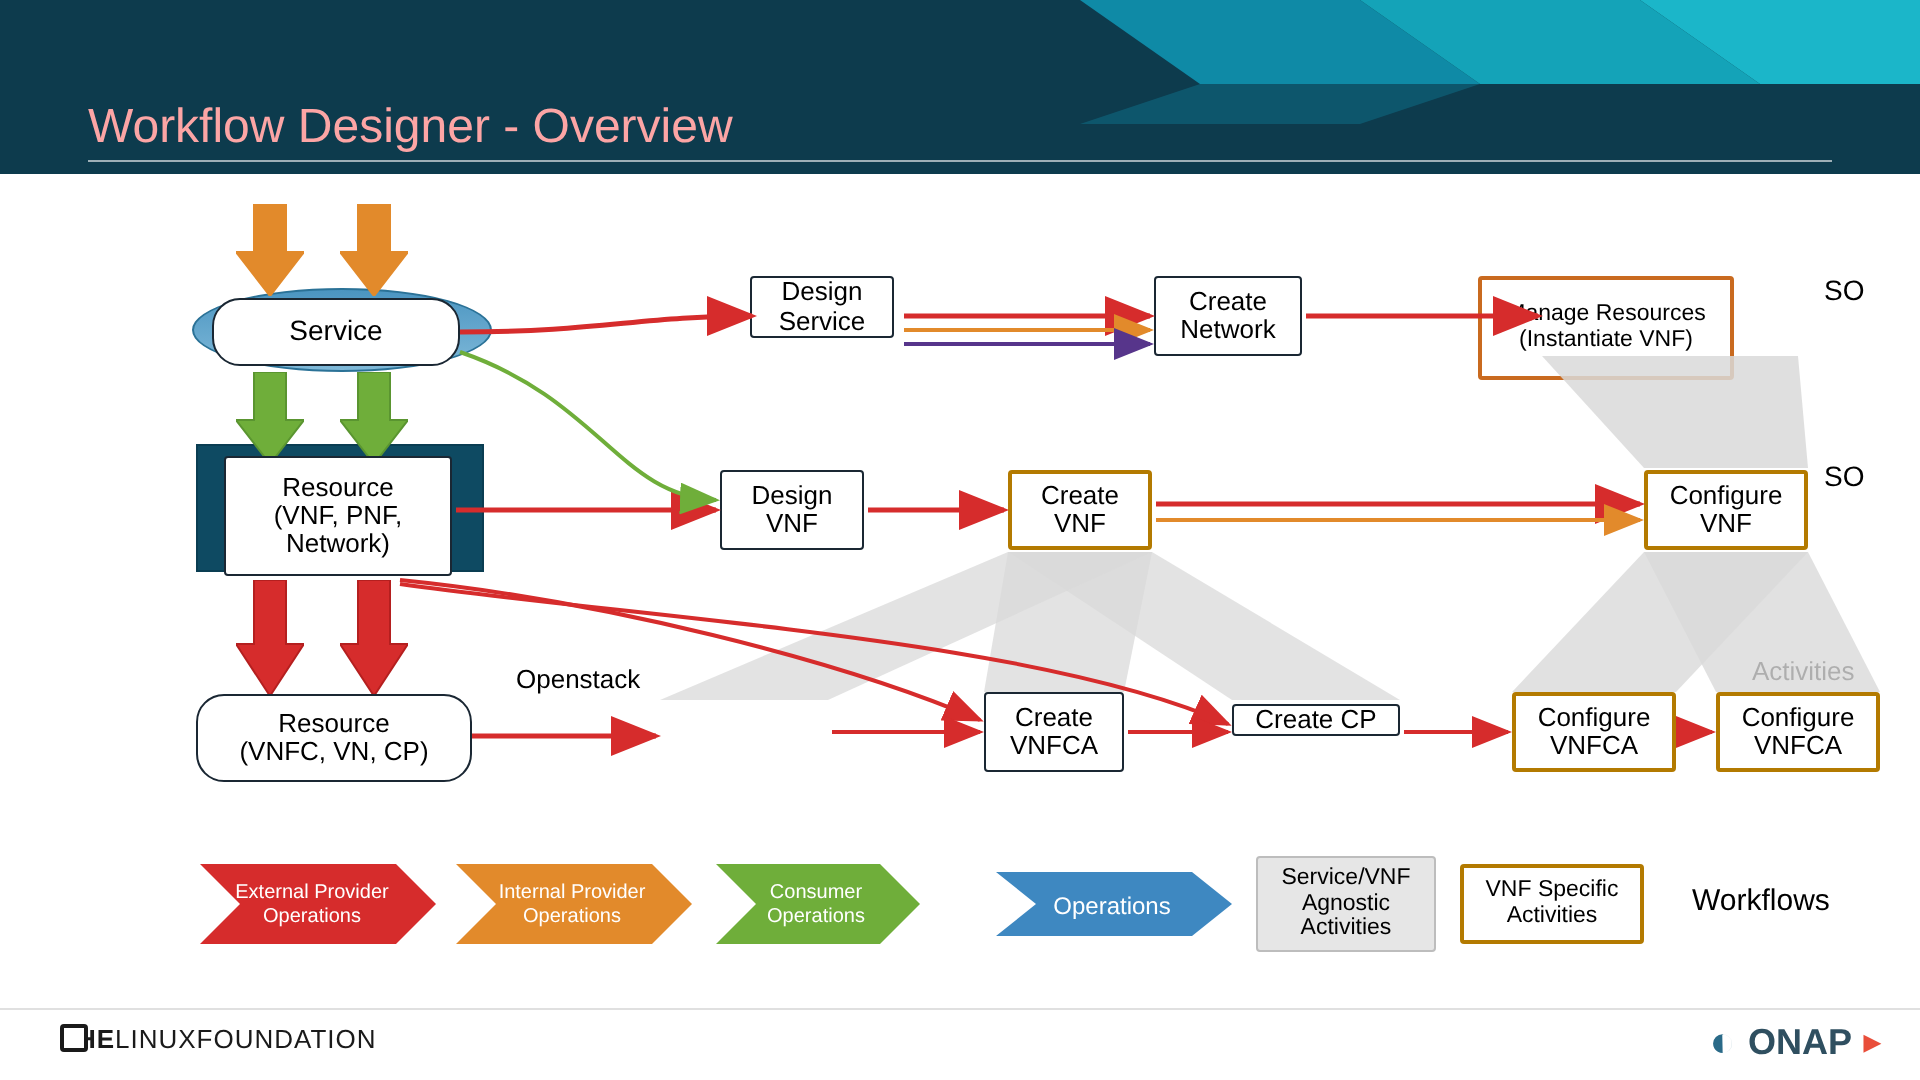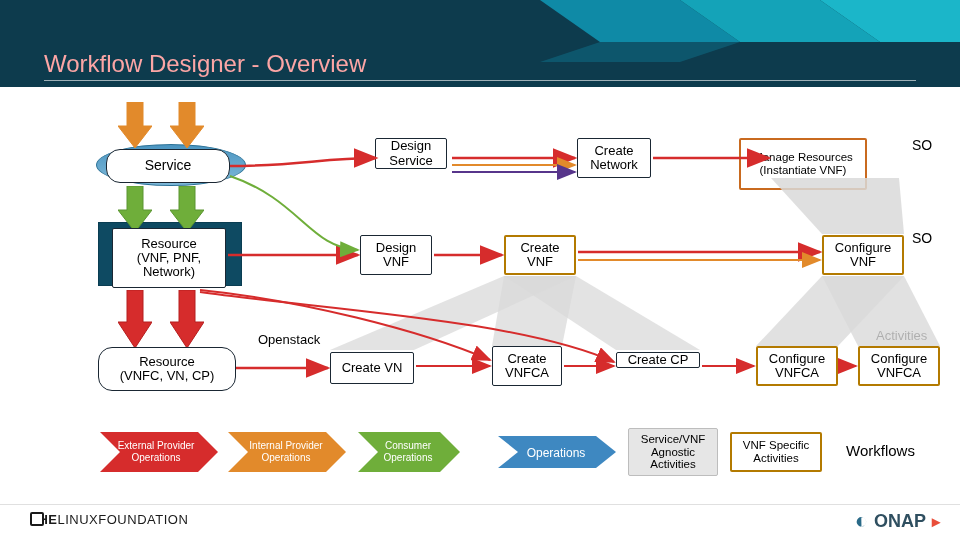--- a/index.html
+++ b/index.html
@@ -120,21 +120,20 @@
 
 <div class="box" style="left:360px; top:235px; width:72px; height:40px; white-space:pre-line;">Design
 VNF</div>
 <div class="box hlyellow" style="left:504px; top:235px; width:72px; height:40px; white-space:pre-line;">Create
 VNF</div>
 <div class="box hlyellow" style="left:822px; top:235px; width:82px; height:40px; white-space:pre-line;">Configure
 VNF</div>
 <div class="lbl" style="left:912px; top:230px;">SO</div>
 
 <div class="lbl" style="left:258px; top:332px; font-size:13px;">Openstack</div>
-<div class="box" style="left:330px; top:352px; width:84px; height:32px;">Create VN</div>
 <div class="box" style="left:492px; top:346px; width:70px; height:40px; white-space:pre-line;">Create
 VNFCA</div>
 <div class="box" style="left:616px; top:352px; width:84px; height:16px;">Create CP</div>
 <div class="box hlyellow" style="left:756px; top:346px; width:82px; height:40px; white-space:pre-line;">Configure
 VNFCA</div>
 <div class="box hlyellow" style="left:858px; top:346px; width:82px; height:40px; white-space:pre-line;">Configure
 VNFCA</div>
 <div class="lbl" style="left:876px; top:328px; font-size:13px;">Activities</div>
 
 <svg id="fans" width="960" height="540" style="position:absolute;top:0;left:0;pointer-events:none;">

